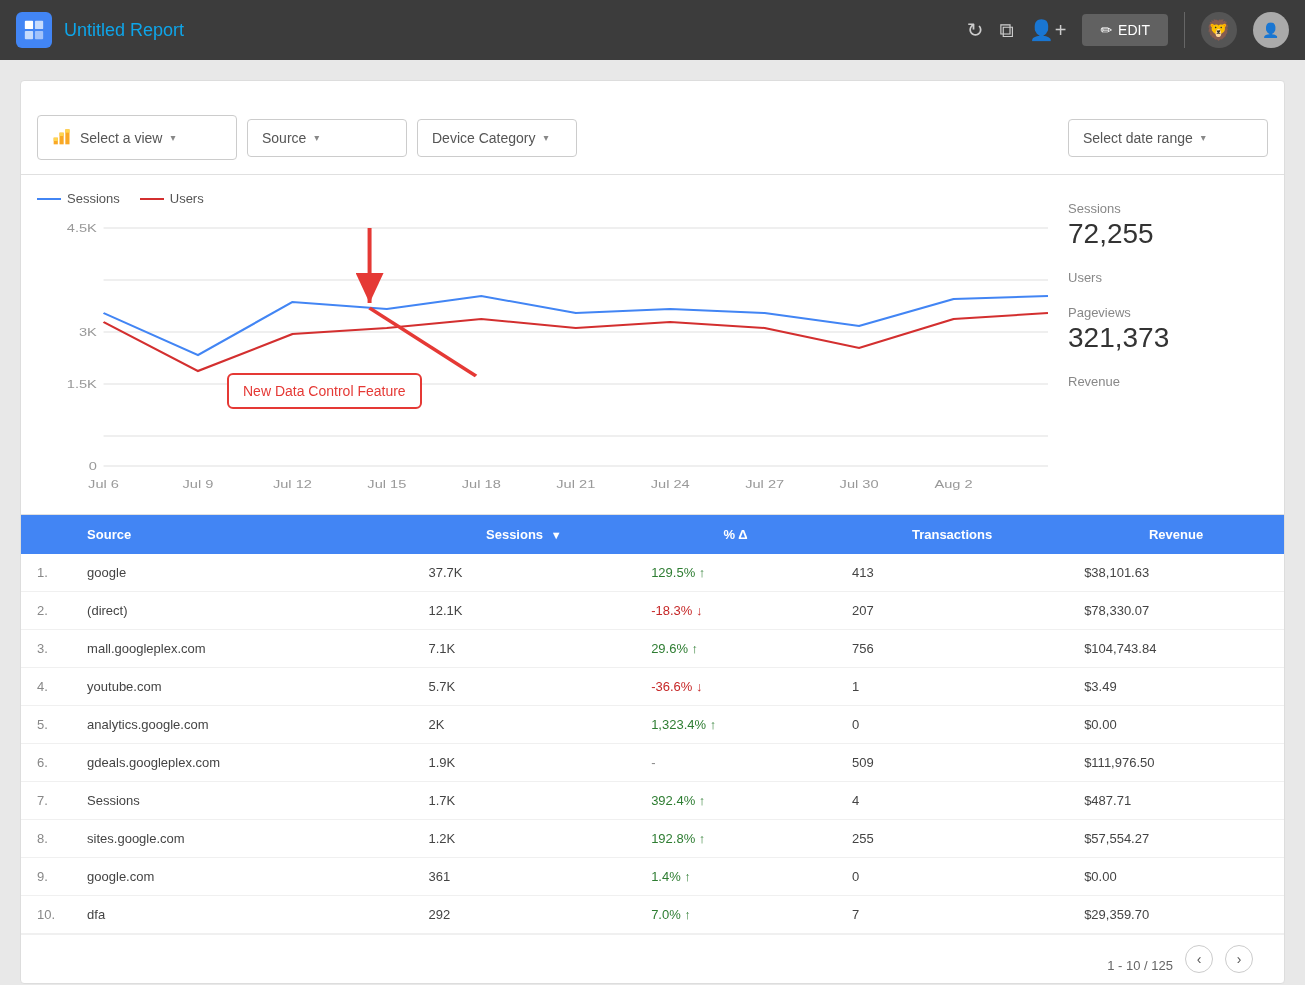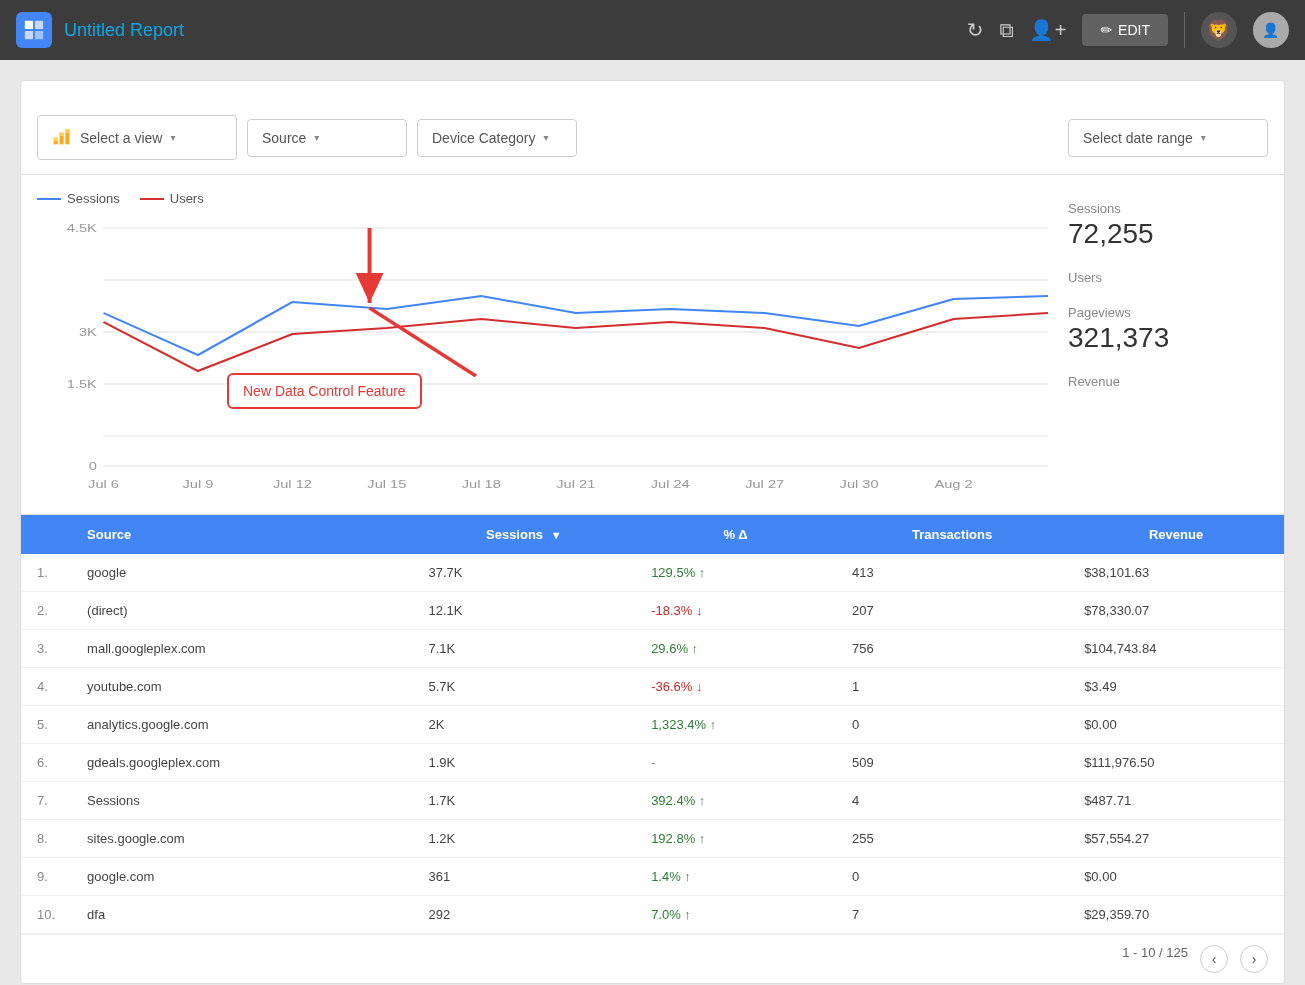--- a/index.html
+++ b/index.html
@@ -217,23 +217,23 @@
     }
     tbody td.right { text-align: left; }
     tbody td.num { color: #888; }
     .delta-up { color: #2e7d32; }
     .delta-down { color: #c62828; }
     .delta-dash { color: #888; }
 
     
     .pagination {
       display: flex;
-      align-items: flex-start;
+      align-items: flex-end;
       justify-content: flex-end;
-      padding: 10px 16px;
+      padding: 10px 31px;
       font-size: 13px;
       color: #666;
       gap: 12px;
       border-top: 1px solid #f0f0f0;
     }
     .page-btn {
       width: 28px; height: 28px;
       border: 1px solid #ccc;
       border-radius: 50%;
       background: #fff;

